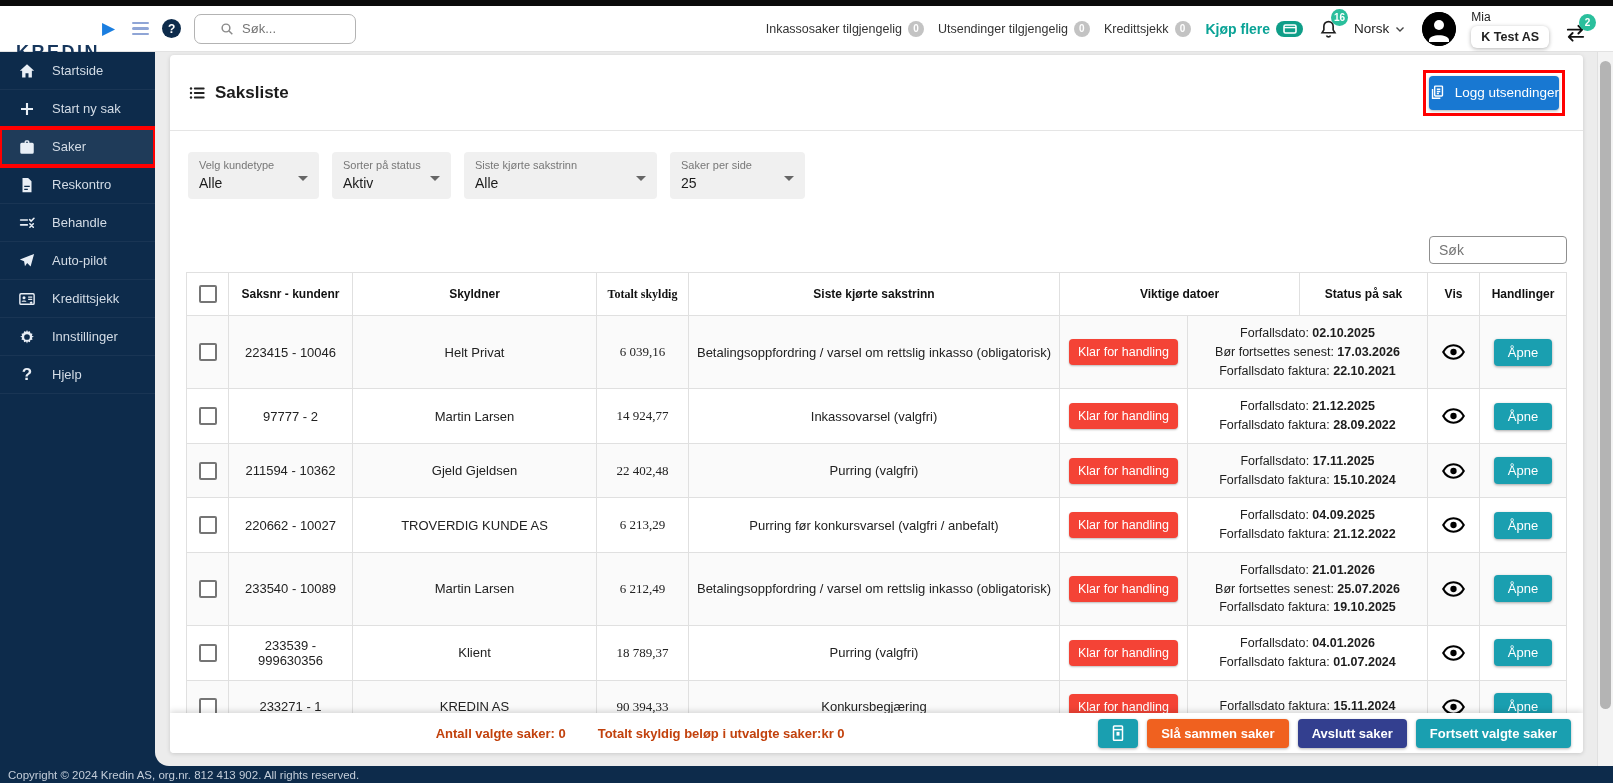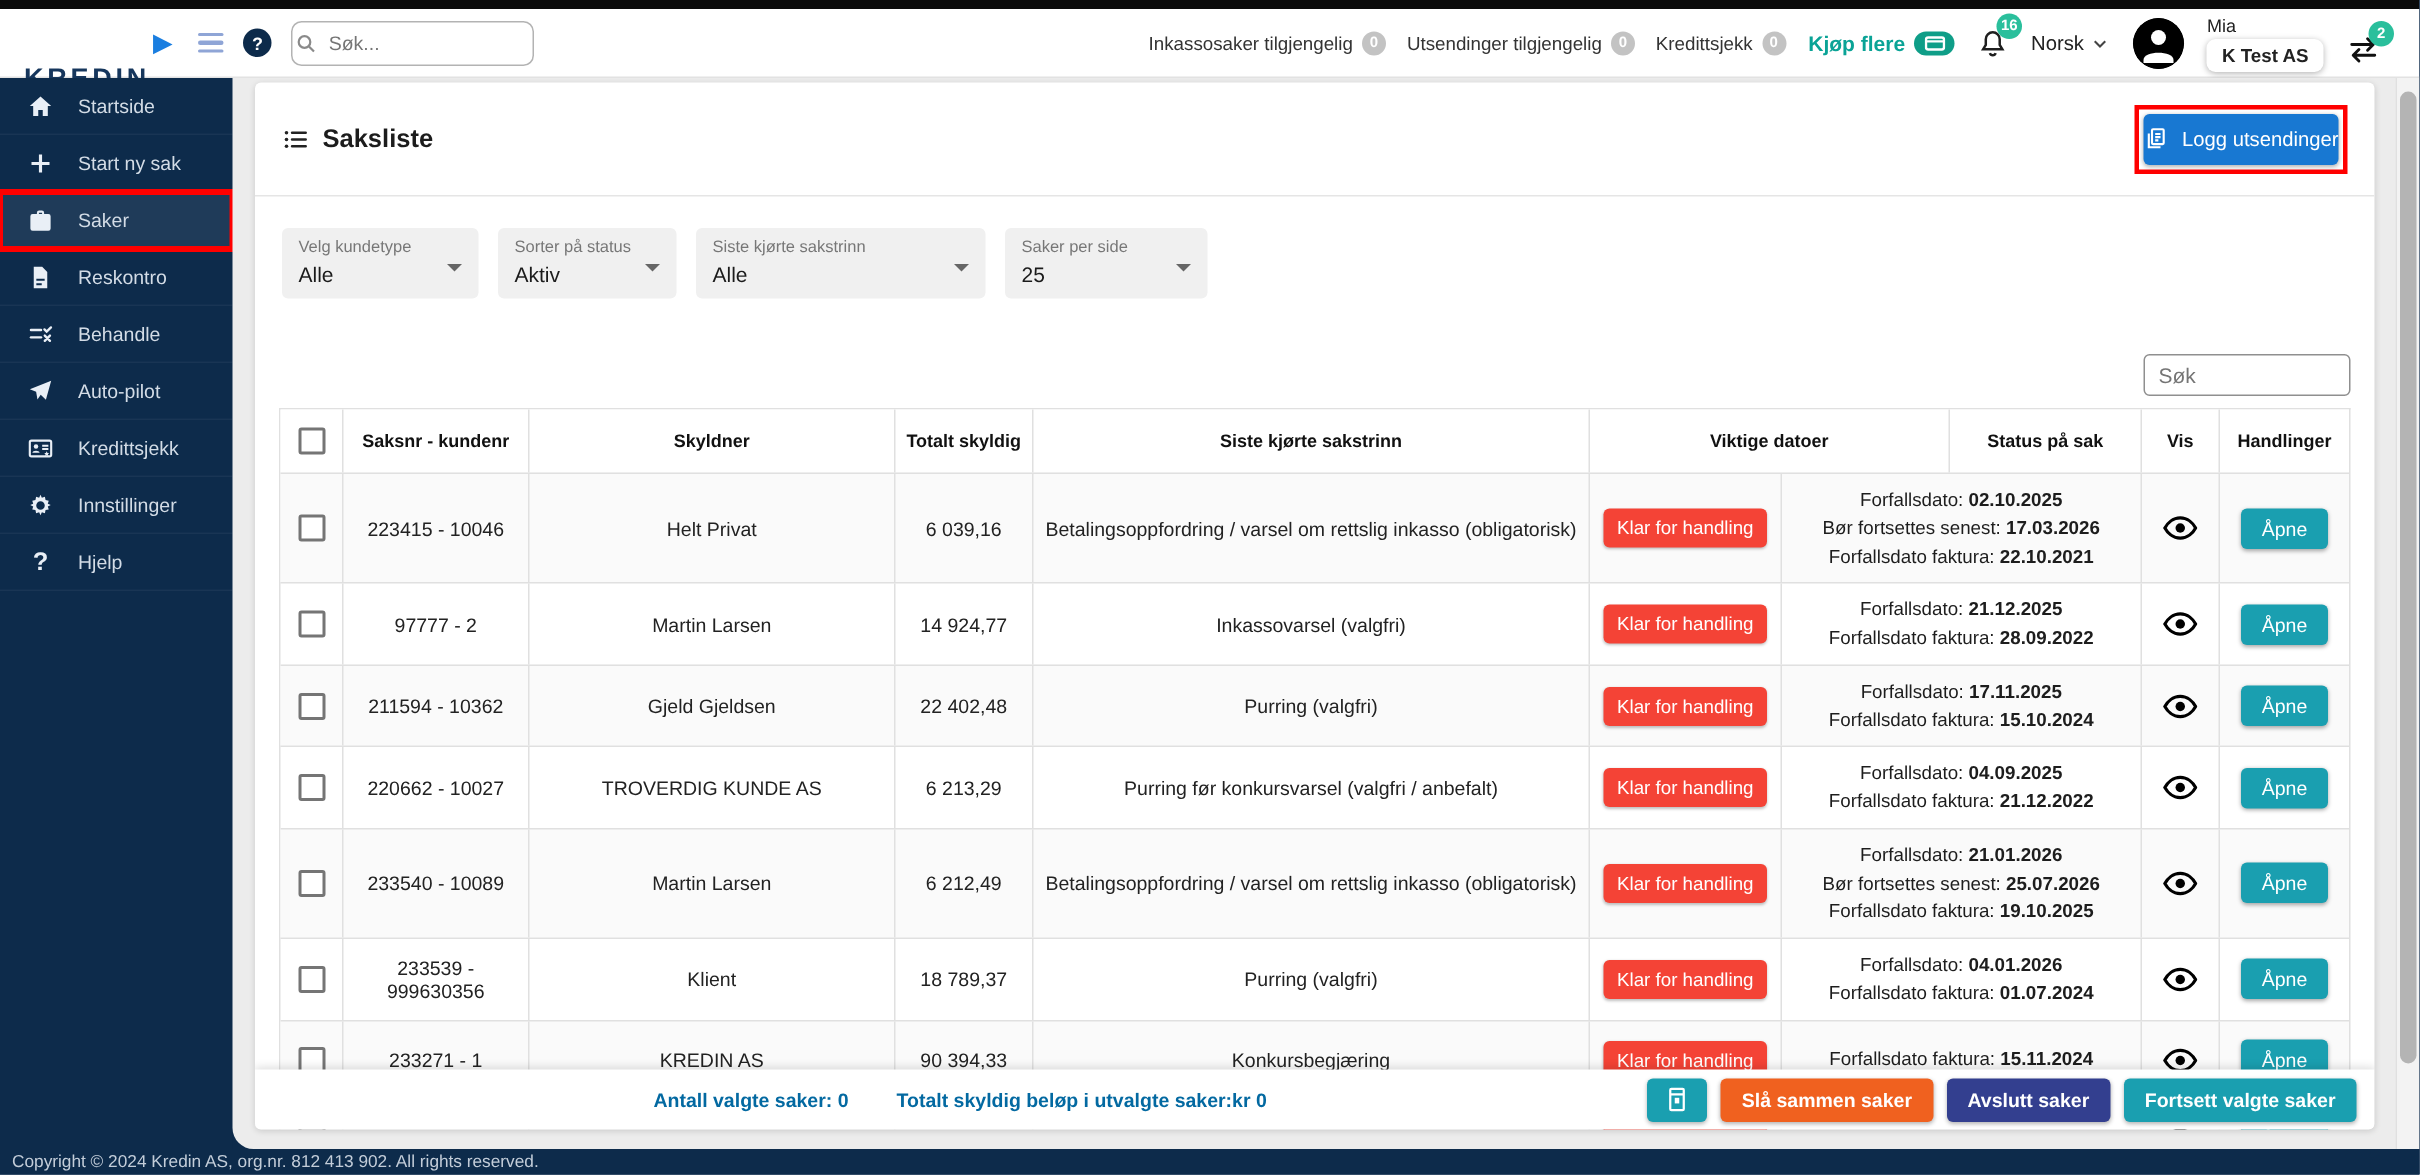--- a/index.html
+++ b/index.html
@@ -13,21 +13,21 @@
   .topbar { position:absolute; left:0; top:6px; width:100%; height:46px; background:#ffffff;
     display:flex; align-items:center; padding:0 16px; gap:13px; border-bottom:1px solid #e2e2e2; }
   .logo { display:flex; align-items:center; gap:2px; cursor:pointer; }
   .logo-text { font-weight:bold; font-size:18px; letter-spacing:2.5px; color:#16365c;margin-top:48px; }
   .logo-arrow { color:#1a7ee0; font-size:17px; line-height:1; }
   .hamburger { display:flex; flex-direction:column; gap:3px; margin-left:4px; cursor:pointer; }
   .hamburger i { display:block; width:17px; height:2.5px; background:#8fa5d6; border-radius:2px; }
   .help-circle { width:19px; height:19px; border-radius:50%; background:#0d2b4b; color:#fff;
     font-size:12px; font-weight:bold; display:flex; align-items:center; justify-content:center; cursor:pointer; }
   .search-wrap { display:flex; align-items:center; gap:7px; border:1px solid #b3b3b3; border-radius:7px;
-    height:30px; width:162px; padding:0 1px; background:#fff; }
+    height:30px; width:162px; padding:0 24px; background:#fff; }
   .search-wrap input { border:none; outline:none; width:100%; font-size:13px; color:#444;
     font-family:"Liberation Sans",sans-serif; background:transparent; }
   .tb-right { margin-left:auto; display:flex; align-items:center; gap:15px; }
   .stats { display:flex; gap:14px;padding-left:12px; }
   .stat { display:flex; align-items:center; gap:6px; font-size:12.5px; color:#333; }
   .gbadge { min-width:16px; height:16px; border-radius:50%; background:#c3c3c3; color:#fff;
     font-size:10px; font-weight:bold; display:flex; align-items:center; justify-content:center; }
   .buy { display:flex; align-items:center; gap:6px; color:#0aa396; font-weight:bold; font-size:14px; cursor:pointer; }
   .pill { width:27px; height:16px; border-radius:8px; background:#0f9e88; display:flex;
     align-items:center; justify-content:center; }
@@ -78,34 +78,34 @@
     font-size:14px; color:#444; outline:none; font-family:"Liberation Sans",sans-serif; }
 
   .tbl { margin:0 16px; border:1px solid #e0e0e0; border-bottom:none; }
   .thead { display:flex; font-size:12px; font-weight:bold; color:#111; background:#fff; }
   .thead .cell { min-height:42px; }
   .trow { display:flex; border-top:1px solid #e0e0e0; font-size:13px; color:#222; min-height:53px; }
   .tbody .trow:nth-child(odd) { background:#fafafa; }
   .cell { display:flex; flex-direction:column; align-items:center; justify-content:center;
     text-align:center; padding:8px 6px; border-right:1px solid #e0e0e0; flex-shrink:0; }
   .cell:last-child { border-right:none; }
-  .c1{width:42px;} .c2{width:124px;} .c3{width:244px;} .c4{width:92px;} .c5{flex:1;}
+  .c1{width:42px;} .c2{width:124px;} .c3{width:244px;} .c4{width:92px;font-family:Liberation Serif, serif;} .c5{flex:1;}
   .c6{width:128px;} .c7{width:240px;} .c8{width:52px;} .c9{width:86px;}
   .cb { width:18px; height:18px; border:2px solid #757575; border-radius:2px; background:#fff; cursor:pointer; }
   .status-badge { background:#f44336; color:#fff; font-size:12.5px; padding:6px 9px; border-radius:4px;
     white-space:nowrap; box-shadow:0 1px 2px rgba(0,0,0,.25); }
   .dates { font-size:12.5px; line-height:1.5; color:#1d1d1d; }
   .open-btn { background:#1a9fb0; color:#fff; border:none; border-radius:4px; font-size:13px;
     padding:6px 14px; cursor:pointer; font-family:"Liberation Sans",sans-serif;
     box-shadow:0 1px 3px rgba(0,0,0,.35); }
   .eye-wrap { cursor:pointer; color:#000; }
 
   .bottombar { position:absolute; left:0; right:0; bottom:0; height:40px; background:#fff;
     box-shadow:0 -2px 6px rgba(0,0,0,.14); display:flex; align-items:center; padding:0 12px; z-index:5; }
-  .summary { flex:1; display:flex; justify-content:center; gap:32px; font-weight:bold; font-size:13px; color:#0369a1; }
+  .summary { flex:1; display:flex; justify-content:center; gap:32px; font-weight:bold; font-size:13px; color:#c2410c; }
   .actions { display:flex; gap:9px; }
   .act-btn { height:29px; border:none; border-radius:4px; color:#fff; font-weight:bold; font-size:13px;
     padding:0 14px; display:flex; align-items:center; justify-content:center; cursor:pointer;
     font-family:"Liberation Sans",sans-serif; box-shadow:0 1px 3px rgba(0,0,0,.3); }
   .st-teal{ background:#1a9fb0; } .st-orange{ background:#f0611f; } .st-navy{ background:#333f8f; }
   .icon-only { width:40px; padding:0; }
 
   .vscroll { position:absolute; right:0; top:52px; width:16px; height:714px; background:#f3f3f3;
     border-left:1px solid #e0e0e0; }
   .vthumb { position:absolute; left:2px; top:9px; width:11px; height:648px; background:#b4b4b4; border-radius:6px; }

